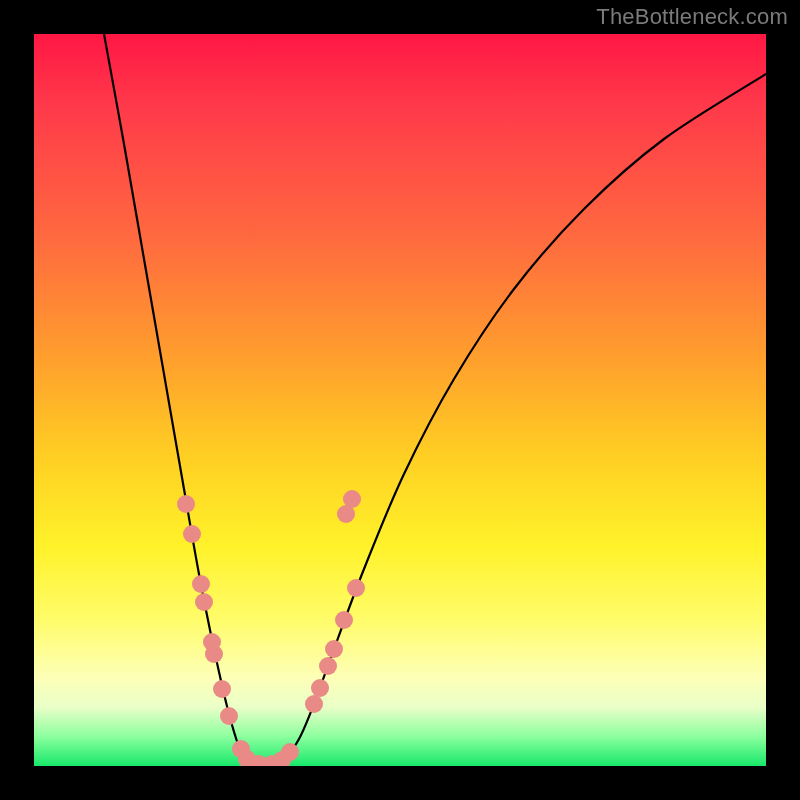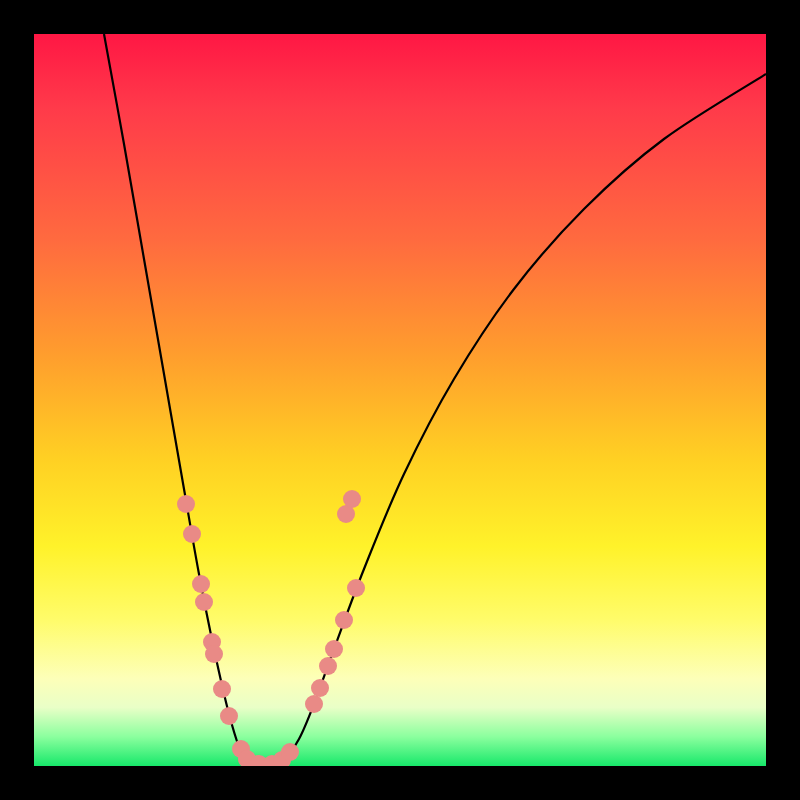--- a/index.html
+++ b/index.html
@@ -55,20 +55,21 @@
     top: 0;
     left: 0;
     width: 732px;
     height: 732px;
   }
 </style>
 </head>
 <body>
 
 <div class="frame">
+  <div class="watermark">TheBottleneck.com</div>
 
   <div class="plot">
     <svg class="curve" viewBox="0 0 732 732">
       <path d="M 70 0 C 73.33333333333333 18.333333333333332, 83.33333333333333 72.5, 90 110 C 96.66666666666667 147.5, 103.33333333333333 186.66666666666666, 110 225 C 116.66666666666667 263.3333333333333, 123.33333333333333 301.6666666666667, 130 340 C 136.66666666666666 378.3333333333333, 144.16666666666666 421.6666666666667, 150 455 C 155.83333333333334 488.3333333333333, 160 513.3333333333334, 165 540 C 170 566.6666666666666, 175 591.6666666666666, 180 615 C 185 638.3333333333334, 190.33333333333334 662.5, 195 680 C 199.66666666666666 697.5, 203.83333333333334 711.6666666666666, 208 720 C 212.16666666666666 728.3333333333334, 215.5 728.1666666666666, 220 730 C 224.5 731.8333333333334, 230 731.8333333333334, 235 731 C 240 730.1666666666666, 245 729.3333333333334, 250 725 C 255 720.6666666666666, 260 714.1666666666666, 265 705 C 270 695.8333333333334, 274.1666666666667 685, 280 670 C 285.8333333333333 655, 291.6666666666667 637.5, 300 615 C 308.3333333333333 592.5, 318.3333333333333 564.1666666666666, 330 535 C 341.6666666666667 505.8333333333333, 355 471.6666666666667, 370 440 C 385 408.3333333333333, 401.6666666666667 375.8333333333333, 420 345 C 438.3333333333333 314.1666666666667, 458.3333333333333 283.3333333333333, 480 255 C 501.6666666666667 226.66666666666666, 525 200, 550 175 C 575 150, 599.6666666666666 127.5, 630 105 C 660.3333333333334 82.5, 715 50.833333333333336, 732 40" fill="none" stroke="#000" stroke-width="2.2"></path>
       <g>
           <circle cx="152" cy="470" r="9" fill="#e98a86"></circle>
           <circle cx="158" cy="500" r="9" fill="#e98a86"></circle>
           <circle cx="167" cy="550" r="9" fill="#e98a86"></circle>
           <circle cx="170" cy="568" r="9" fill="#e98a86"></circle>
           <circle cx="178" cy="608" r="9" fill="#e98a86"></circle>

